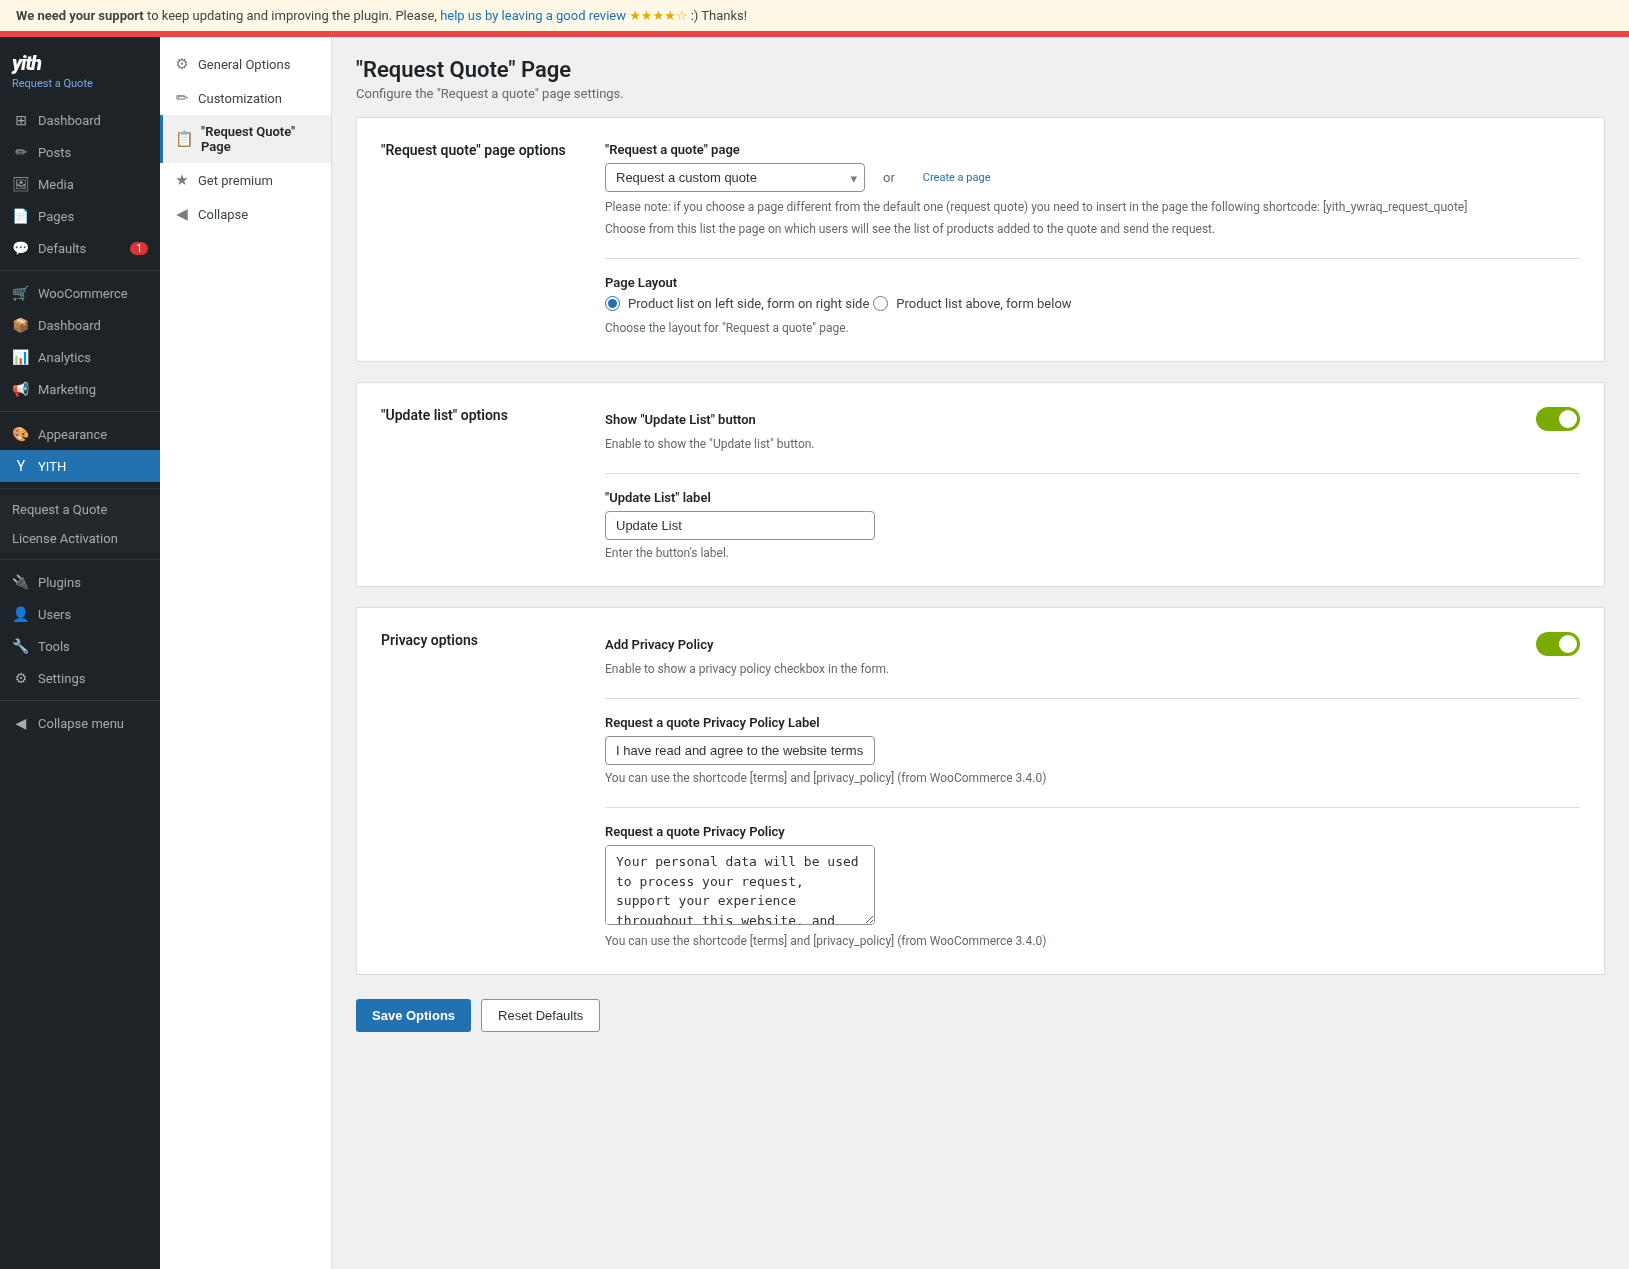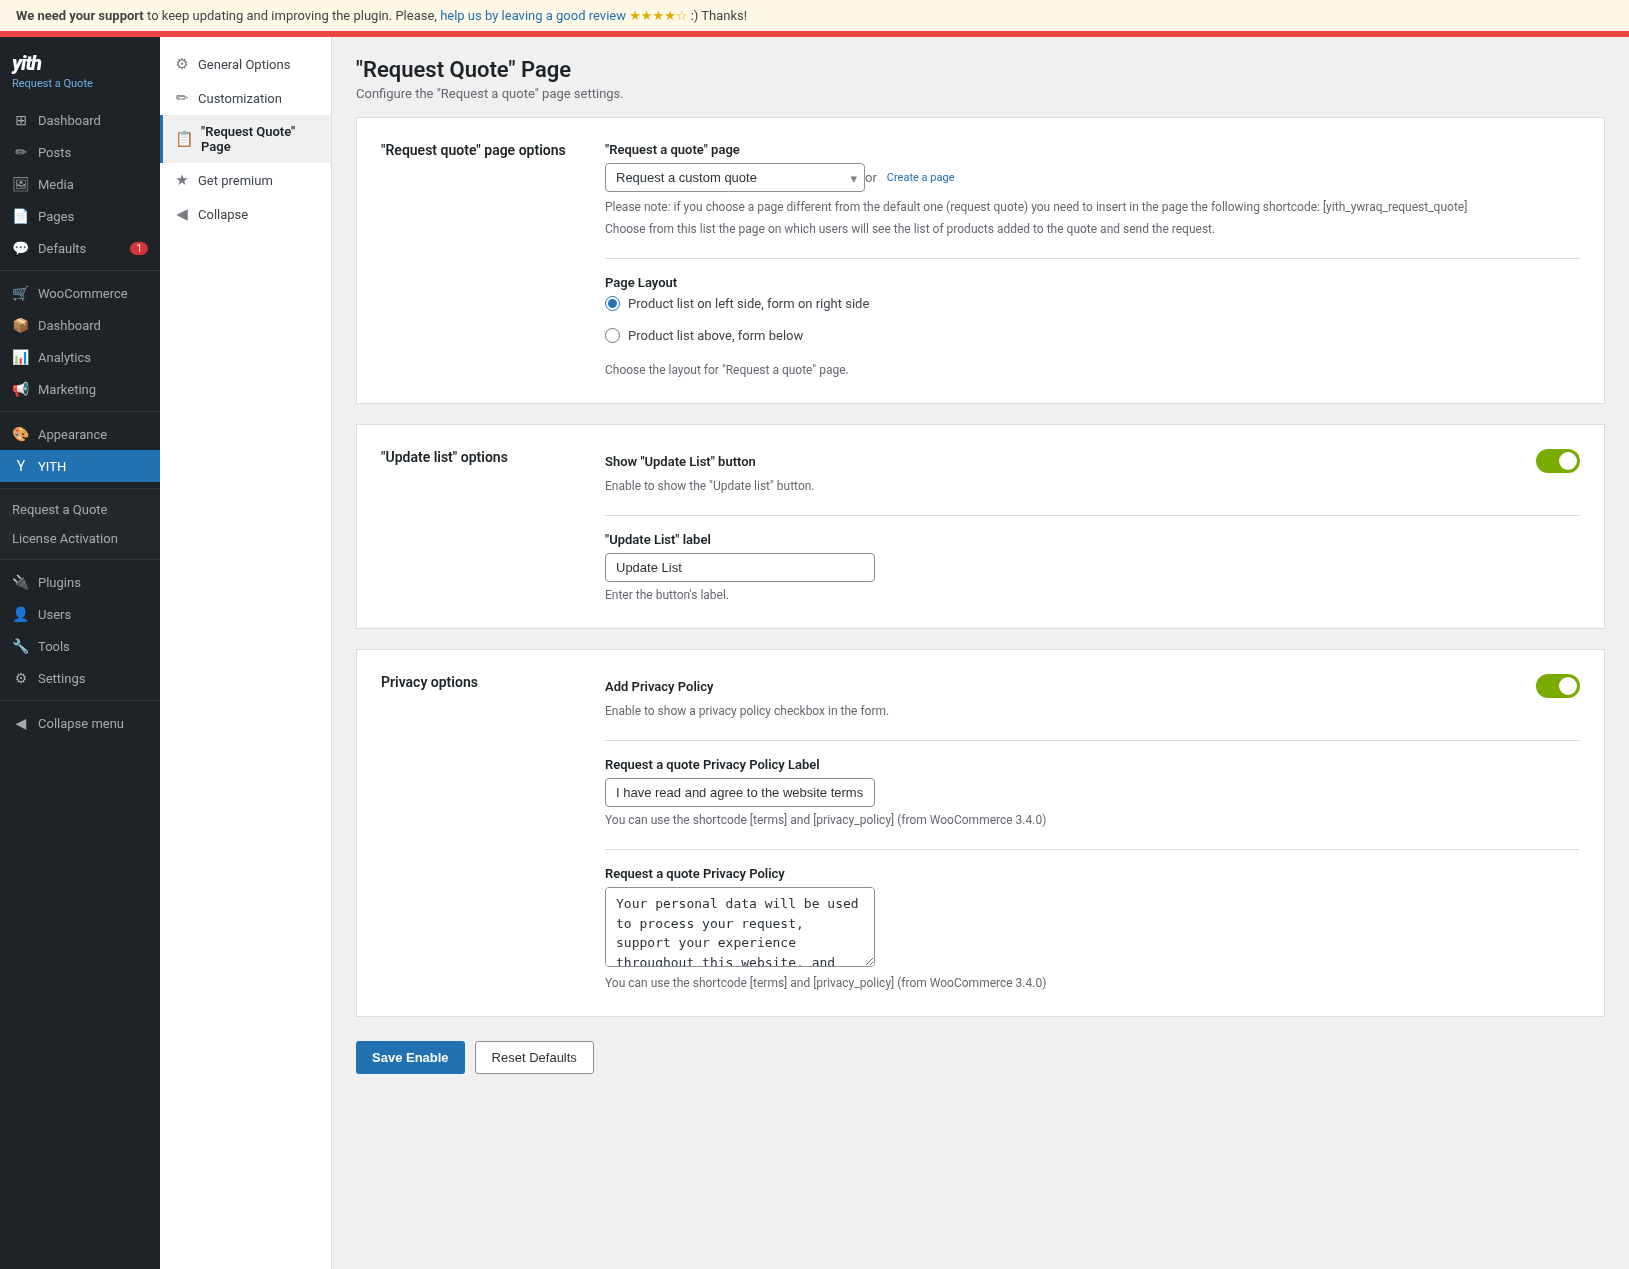--- a/index.html
+++ b/index.html
@@ -55,21 +55,21 @@
     .field-group { margin-bottom: 20px; }
     .field-group:last-child { margin-bottom: 0; }
     .field-label { font-size: 13px; font-weight: 600; color: #1d2327; margin-bottom: 6px; }
     .field-help { font-size: 12px; color: #646970; margin-top: 4px; line-height: 1.5; }
 
     .select-wrapper { position: relative; display: inline-block; }
     .select-wrapper select { appearance: none; background: #fff; border: 1px solid #8c8f94; border-radius: 4px; padding: 6px 28px 6px 10px; font-size: 13px; color: #2c3338; width: 260px; cursor: pointer; }
     .select-wrapper::after { content: '▾'; position: absolute; right: 8px; top: 50%; transform: translateY(-50%); color: #787c82; pointer-events: none; }
     .create-link { color: #2271b1; text-decoration: none; font-size: 11px; margin-left: 10px; }
 
-    .radio-group { display: flex; flex-direction: column; gap: 17px; margin-bottom: 18px; }
+    .radio-group { display: flex; flex-direction: row; gap: 4px; margin-bottom: 8px; }
     .radio-item { display: flex; align-items: center; gap: 8px; font-size: 13px; cursor: pointer; }
     .radio-item input[type="radio"] { accent-color: #2271b1; width: 15px; height: 15px; }
 
     .toggle-row { display: flex; align-items: center; justify-content: space-between; margin-bottom: 4px; }
     .toggle-label { font-size: 13px; font-weight: 600; color: #1d2327; }
     .toggle { position: relative; width: 44px; height: 24px; }
     .toggle input { opacity: 0; width: 0; height: 0; }
     .toggle-slider { position: absolute; cursor: pointer; top: 0; left: 0; right: 0; bottom: 0; background: #8c8f94; border-radius: 12px; transition: 0.3s; }
     .toggle-slider::before { content: ''; position: absolute; width: 18px; height: 18px; left: 3px; bottom: 3px; background: #fff; border-radius: 50%; transition: 0.3s; }
     .toggle input:checked + .toggle-slider { background: #7aac00; }
@@ -215,21 +215,21 @@
       </div>
 
       <div class="section">
         <div class="section-row">
           <div class="section-label-col">
             <h3>"Request quote" page options</h3>
           </div>
           <div class="section-content-col">
             <div class="field-group">
               <div class="field-label">"Request a quote" page</div>
-              <div style="display:flex;align-items:center;gap:0;margin-bottom:6px;">
+              <div style="display:flex;align-items:center;gap:18px;margin-bottom:6px;">
                 <div class="select-wrapper">
                   <select><option>Request a custom quote</option></select>
                 </div>
                 <span style="color:#646970;">or</span>
                 <a href="#" class="create-link">Create a page</a>
               </div>
               <div class="field-help" style="margin-top:4px;">Please note: if you choose a page different from the default one (request quote) you need to insert in the page the following shortcode: [yith_ywraq_request_quote]</div>
               <div class="field-help">Choose from this list the page on which users will see the list of products added to the quote and send the request.</div>
             </div>
 
@@ -311,18 +311,18 @@
             <div class="field-group">
               <div class="field-label">Request a quote Privacy Policy</div>
               <textarea class="textarea-input" style="">Your personal data will be used to process your request, support your experience throughout this website, and for other purposes described in our  [privacy_policy].</textarea>
               <div class="field-help">You can use the shortcode [terms] and [privacy_policy] (from WooCommerce 3.4.0)</div>
             </div>
           </div>
         </div>
       </div>
 
       <div class="bottom-actions">
-        <button class="btn-primary">Save Enable</button>
+        <button class="btn-primary">Save Options</button>
         <button class="btn-secondary">Reset Defaults</button>
       </div>
     </div>
   </div>
 </div>
 
 </body></html>

